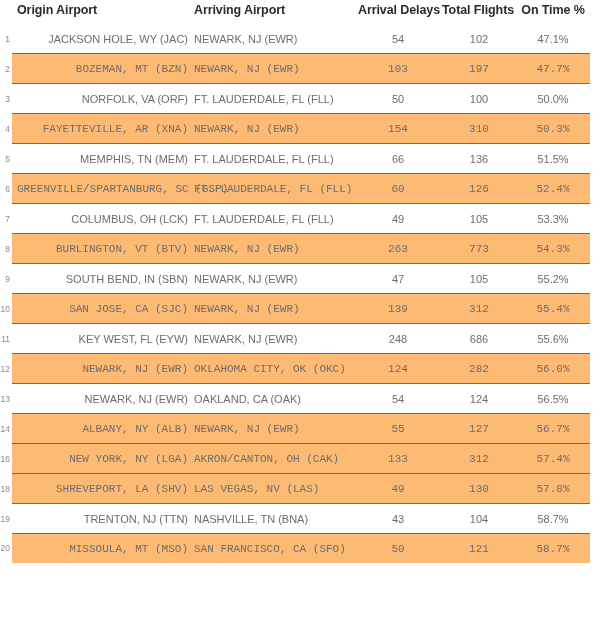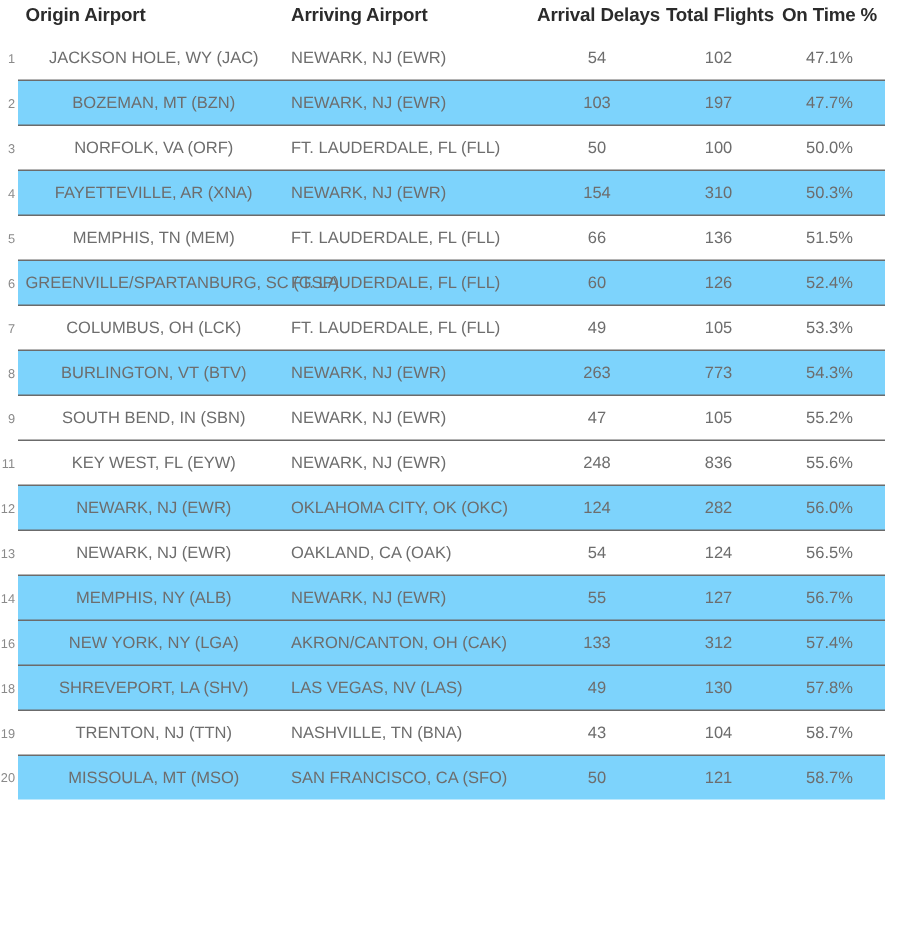--- a/index.html
+++ b/index.html
@@ -47,21 +47,21 @@
     padding: 3px 0 7px 0;
     vertical-align: bottom;
     border: 0;
     background: #ffffff;
     white-space: nowrap;
     letter-spacing: -0.1px;
   }
   th.h-idx { padding: 0; }
   th.h-origin { text-align: left; padding-left: 5px; }
   th.h-arrive { text-align: left; padding-left: 6px; }
-  th.h-num { text-align: right; padding-right: 4px; }
+  th.h-num { text-align: left; padding-right: 4px; }
   th.h-ontime { text-align: center; padding-right: 4px; }
 
   
   tbody td {
     font-size: 11px;
     color: #6d6d6d;
     height: 29px;
     padding: 0;
     vertical-align: middle;
     white-space: nowrap;
@@ -70,33 +70,34 @@
 
   td.idx {
     font-size: 8.5px;
     color: #8a8a8a;
     text-align: right;
     padding-right: 2px;
     background: #ffffff !important;
     border-top: none !important;
   }
 
-  td.origin { text-align: center; padding-left: 5px; }
+  td.origin { text-align: right; padding-left: 5px; }
   td.arrive { text-align: left; padding-left: 6px; }
   td.num    { text-align: center; padding-right: 4px; }
   td.ontime { text-align: center; padding-right: 4px; }
 
   
   tbody tr.sep > td:not(.idx) {
     border-top: 1px solid #6b6b6b;
   }
 
   
   tbody tr.hl > td:not(.idx) {
-    background: #7dd3fc;
+    background: #fdba74;
+    font-family: Liberation Mono, monospace;
   }
 
   
 </style>
 </head>
 <body>
 
 <div id="table-wrap">
   <table class="data-table">
     <colgroup>
@@ -183,47 +184,55 @@
           <td class="ontime">54.3%</td>
         </tr>
         <tr class="sep">
           <td class="idx">9</td>
           <td class="origin">SOUTH BEND, IN (SBN)</td>
           <td class="arrive">NEWARK, NJ (EWR)</td>
           <td class="num">47</td>
           <td class="num">105</td>
           <td class="ontime">55.2%</td>
         </tr>
+        <tr class="hl sep">
+          <td class="idx">10</td>
+          <td class="origin">SAN JOSE, CA (SJC)</td>
+          <td class="arrive">NEWARK, NJ (EWR)</td>
+          <td class="num">139</td>
+          <td class="num">312</td>
+          <td class="ontime">55.4%</td>
+        </tr>
         <tr class="sep">
           <td class="idx">11</td>
           <td class="origin">KEY WEST, FL (EYW)</td>
           <td class="arrive">NEWARK, NJ (EWR)</td>
           <td class="num">248</td>
-          <td class="num">836</td>
+          <td class="num">686</td>
           <td class="ontime">55.6%</td>
         </tr>
         <tr class="hl sep">
           <td class="idx">12</td>
           <td class="origin">NEWARK, NJ (EWR)</td>
           <td class="arrive">OKLAHOMA CITY, OK (OKC)</td>
           <td class="num">124</td>
           <td class="num">282</td>
           <td class="ontime">56.0%</td>
         </tr>
         <tr class="sep">
           <td class="idx">13</td>
           <td class="origin">NEWARK, NJ (EWR)</td>
           <td class="arrive">OAKLAND, CA (OAK)</td>
           <td class="num">54</td>
           <td class="num">124</td>
           <td class="ontime">56.5%</td>
         </tr>
         <tr class="hl sep">
           <td class="idx">14</td>
-          <td class="origin">MEMPHIS, NY (ALB)</td>
+          <td class="origin">ALBANY, NY (ALB)</td>
           <td class="arrive">NEWARK, NJ (EWR)</td>
           <td class="num">55</td>
           <td class="num">127</td>
           <td class="ontime">56.7%</td>
         </tr>
         <tr class="hl sep">
           <td class="idx">16</td>
           <td class="origin">NEW YORK, NY (LGA)</td>
           <td class="arrive">AKRON/CANTON, OH (CAK)</td>
           <td class="num">133</td>

